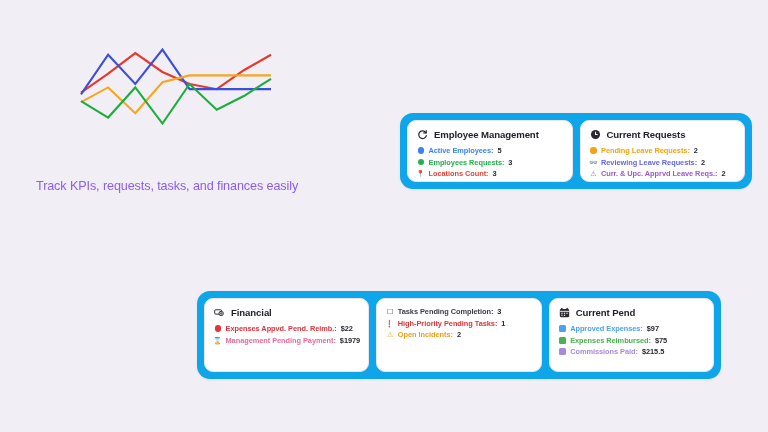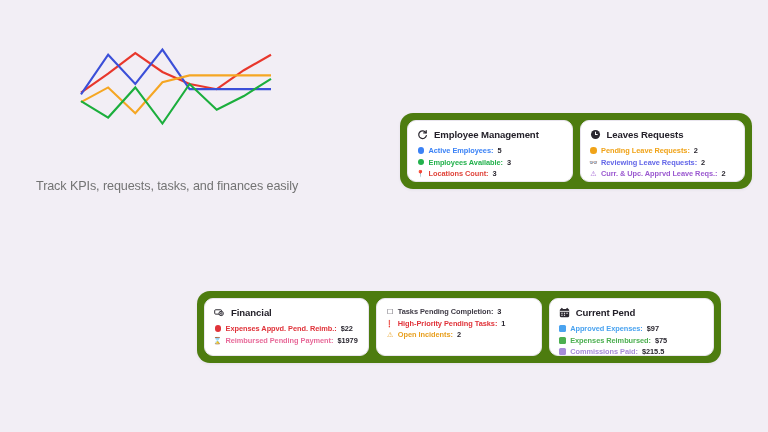--- a/index.html
+++ b/index.html
@@ -37,45 +37,45 @@
   #page-title {
     font-size: 19.5px;
     font-weight: bold;
     color: #221f26;
     letter-spacing: -0.3px;
     line-height: 1.25;
   }
   #page-subtitle {
     margin-top: 11px;
     font-size: 12.6px;
-    color: #737373;
+    color: #8b5cf6;
     letter-spacing: -0.1px;
   }
 
   
   .card-group {
     position: absolute;
-    background: #4d7c0f;
+    background: #0ea5e9;
     border-radius: 13px;
     padding: 7px;
     display: flex;
     gap: 7px;
     box-shadow: 0 1px 3px rgba(60,40,80,0.07);
   }
   #card-group-top {
     left: 400px;
     top: 113px;
     width: 352px;
     height: 76px;
   }
   #card-group-bottom {
     left: 197px;
     top: 291px;
     width: 524px;
-    height: 72px;
+    height: 88px;
   }
 
   .kpi-card {
     background: #ffffff;
     border: 1px solid #e9e5ee;
     border-radius: 9px;
     padding: 8px 9px 7px 9px;
     flex: 1 1 0;
     min-width: 0;
     overflow: hidden;
@@ -165,21 +165,21 @@
         <span class="kpi-icon">
           <span class="dot" style="background: rgb(59, 130, 246);"></span>
         </span>
         <span class="kpi-label" style="color: rgb(59, 130, 246);">Active Employees:</span>
         <span class="kpi-value">5</span>
       </div>
       <div class="kpi-row">
         <span class="kpi-icon">
           <span class="dot" style="background: rgb(34, 177, 76);"></span>
         </span>
-        <span class="kpi-label" style="color: rgb(34, 177, 76);">Employees Available:</span>
+        <span class="kpi-label" style="color: rgb(34, 177, 76);">Employees Requests:</span>
         <span class="kpi-value">3</span>
       </div>
       <div class="kpi-row">
         <span class="kpi-icon" style="color: rgb(224, 68, 58);">📍</span>
         <span class="kpi-label" style="color: rgb(224, 68, 58);">Locations Count:</span>
         <span class="kpi-value">3</span>
       </div>
       <div class="kpi-row">
         <span class="kpi-icon" style="color: rgb(14, 116, 144);">🗀</span>
         <span class="kpi-label" style="color: rgb(14, 116, 144);">Departments Count:</span>
@@ -188,21 +188,21 @@
     </div>
     <div class="kpi-card">
       <div class="card-header">
         <span class="hdr-icon">
           <svg viewBox="0 0 16 16" fill="currentColor">
             <circle cx="8" cy="8" r="6.6"></circle>
             <rect x="7.3" y="3.6" width="1.4" height="5" rx="0.6" fill="#fff"></rect>
             <rect x="7.3" y="7.4" width="4" height="1.4" rx="0.6" fill="#fff"></rect>
           </svg>
         </span>
-        <span class="card-title">Leaves Requests</span>
+        <span class="card-title">Current Requests</span>
       </div>
       <div class="kpi-row">
         <span class="kpi-icon">
           <span class="dot" style="background: rgb(240, 163, 24);"></span>
         </span>
         <span class="kpi-label" style="color: rgb(240, 163, 24);">Pending Leave Requests:</span>
         <span class="kpi-value">2</span>
       </div>
       <div class="kpi-row">
         <span class="kpi-icon" style="color: rgb(99, 102, 232);">👓</span>
@@ -230,21 +230,21 @@
       </div>
       <div class="kpi-row">
         <span class="kpi-icon">
           <span class="dot" style="background: rgb(224, 51, 58);"></span>
         </span>
         <span class="kpi-label" style="color: rgb(224, 51, 58);">Expenses Appvd. Pend. Reimb.:</span>
         <span class="kpi-value">$22</span>
       </div>
       <div class="kpi-row">
         <span class="kpi-icon" style="color: rgb(232, 107, 154);">⌛</span>
-        <span class="kpi-label" style="color: rgb(232, 107, 154);">Reimbursed Pending Payment:</span>
+        <span class="kpi-label" style="color: rgb(232, 107, 154);">Management Pending Payment:</span>
         <span class="kpi-value">$1979</span>
       </div>
     </div>
     <div class="kpi-card">
       <div class="kpi-row">
         <span class="kpi-icon" style="color: rgb(63, 59, 70);">☐</span>
         <span class="kpi-label" style="color: rgb(63, 59, 70);">Tasks Pending Completion:</span>
         <span class="kpi-value">3</span>
       </div>
       <div class="kpi-row">

